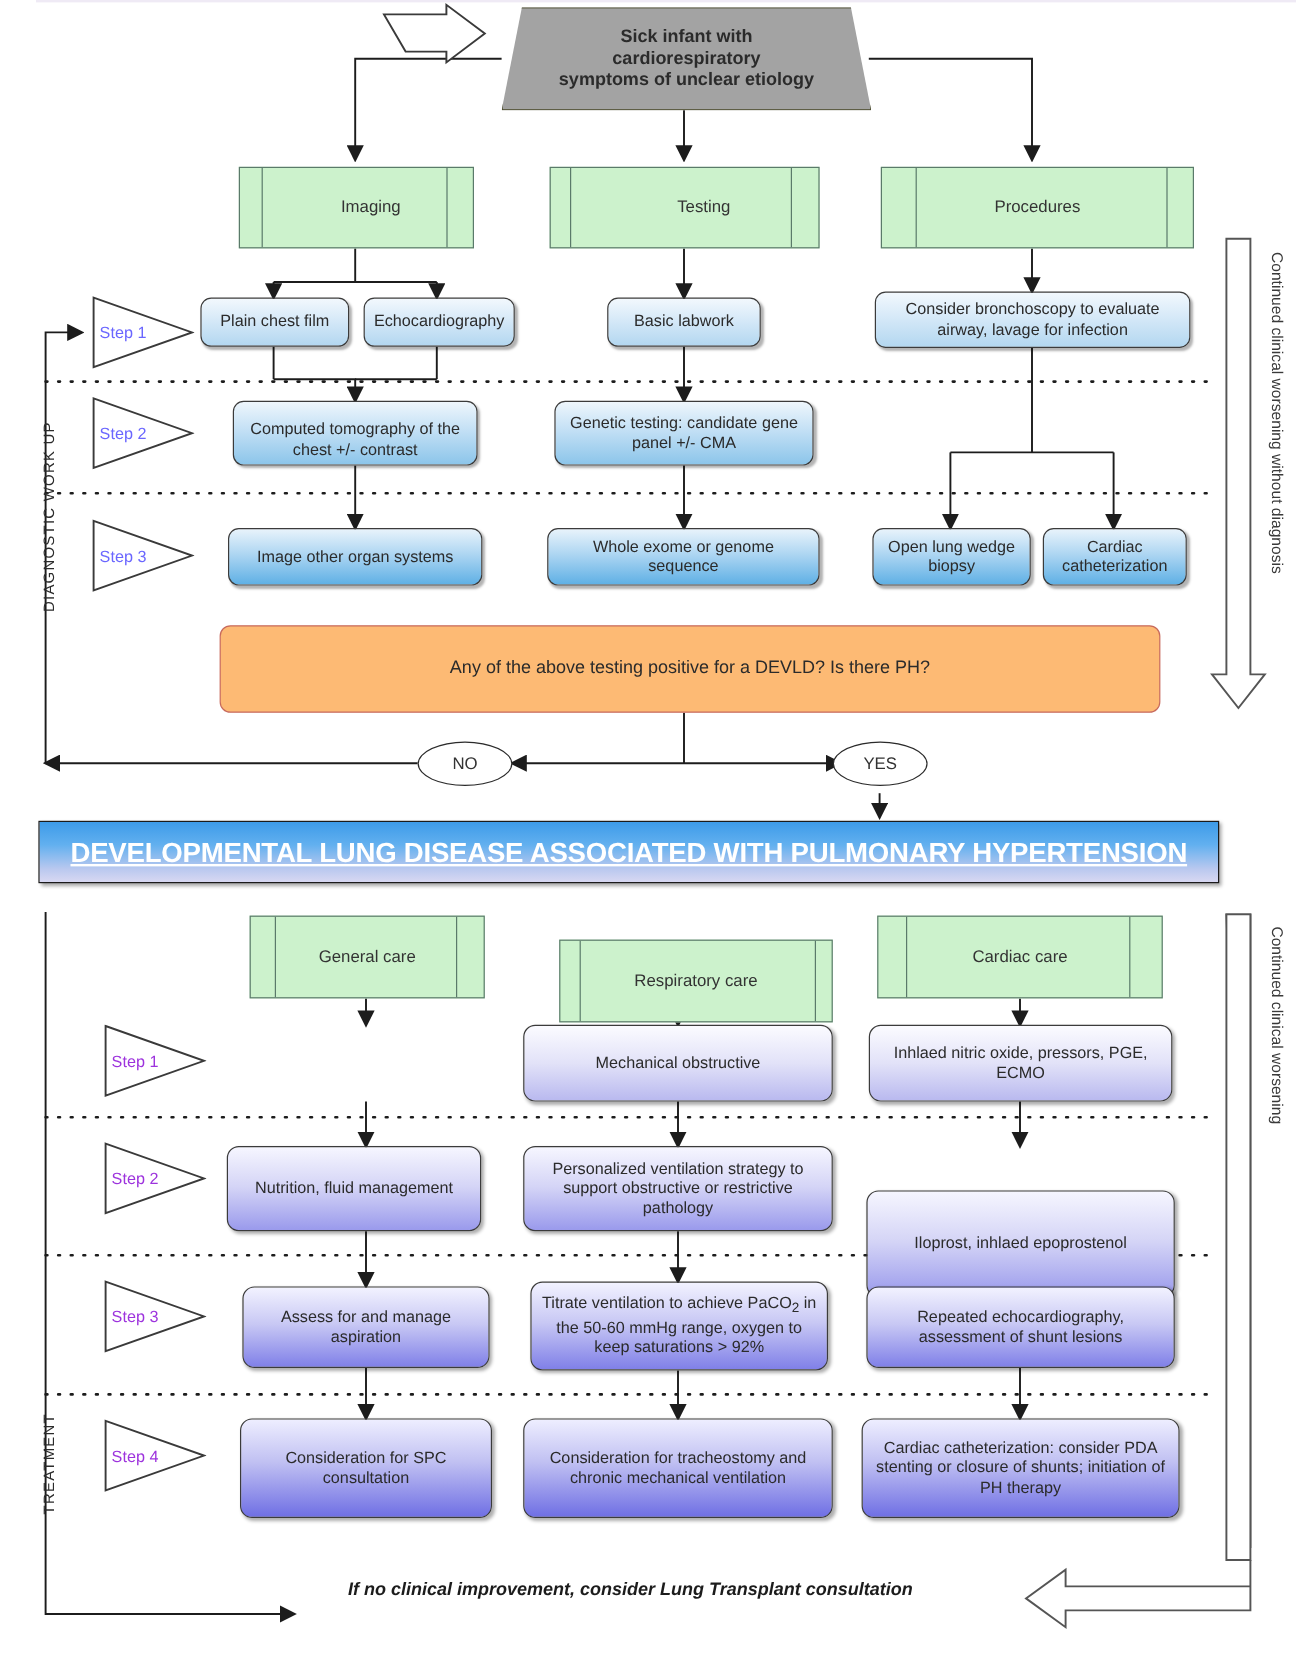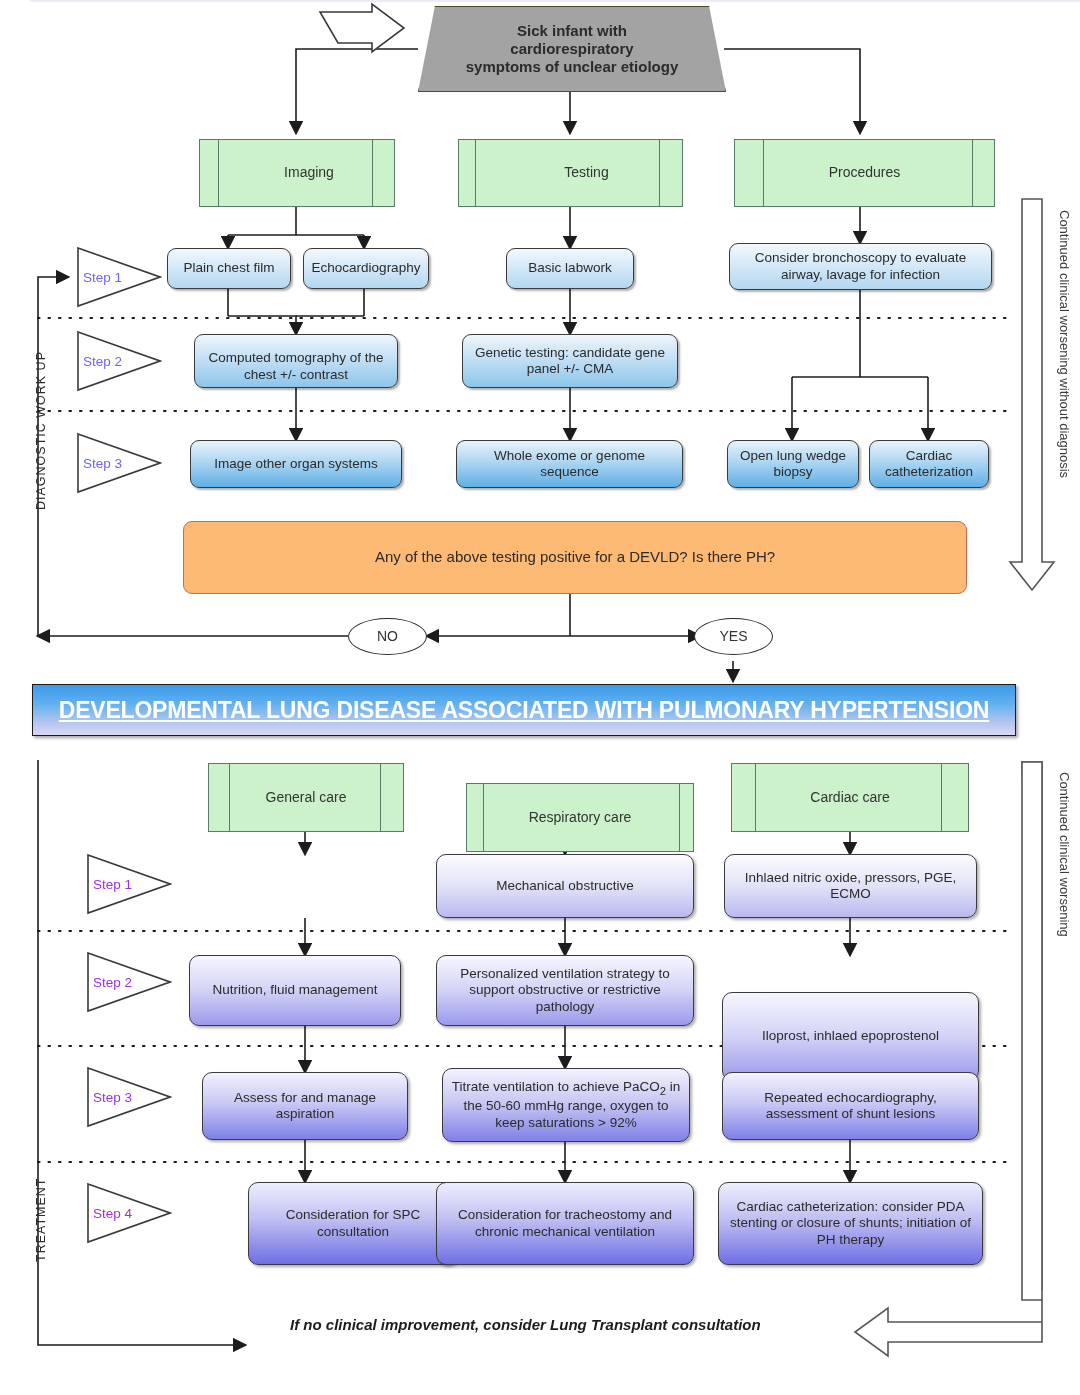--- a/index.html
+++ b/index.html
@@ -369,21 +369,21 @@
       </svg>
     <span class="lbl">Step 4</span>
   </div>
 
   <div class="node tx tx2" style="left:189px; top:955px; width:212px; height:71px;">
     <span>Nutrition, fluid management</span>
   </div>
   <div class="node tx tx3" style="left:202px; top:1072px; width:206px; height:68px;">
     <span>Assess for and manage aspiration</span>
   </div>
-  <div class="node tx tx4" style="left:200px; top:1182px; width:210px; height:83px;margin-left:48px;">
+  <div class="node tx tx4" style="left:200px; top:1182px; width:210px; height:83px;">
     <span>Consideration for SPC consultation</span>
   </div>
 
   <div class="node tx tx1" style="left:436px; top:854px; width:258px; height:64px;">
     <span>Mechanical obstructive</span>
   </div>
   <div class="node tx tx2" style="left:436px; top:955px; width:258px; height:71px;">
     <span>Personalized ventilation strategy to support obstructive or restrictive pathology</span>
   </div>
   <div class="node tx tx3" style="left:442px; top:1068px; width:248px; height:74px;">

